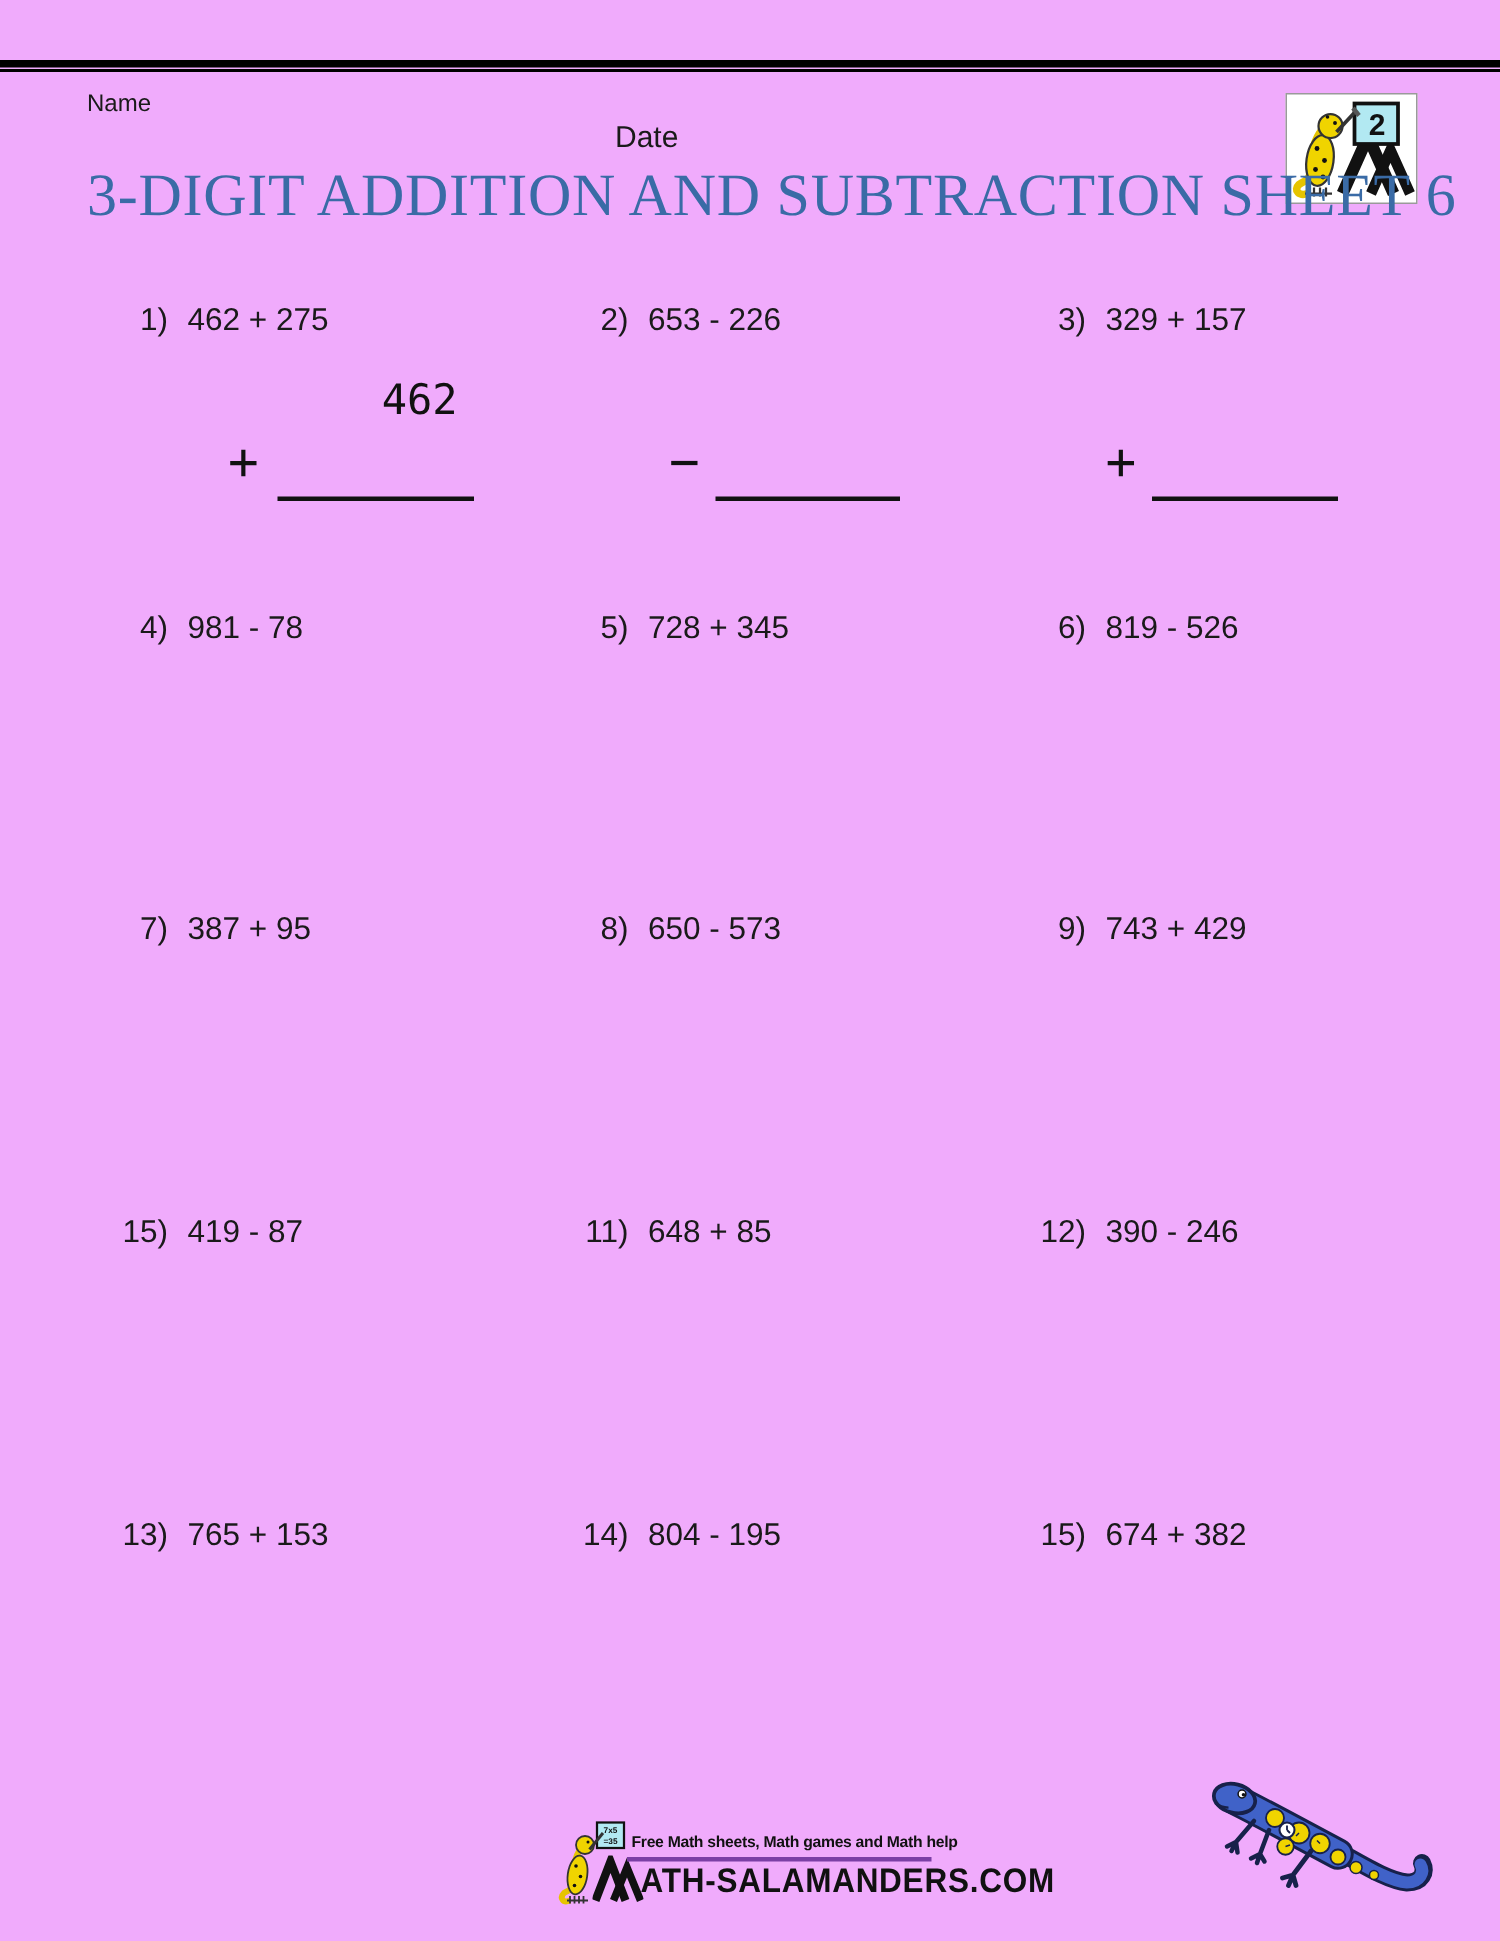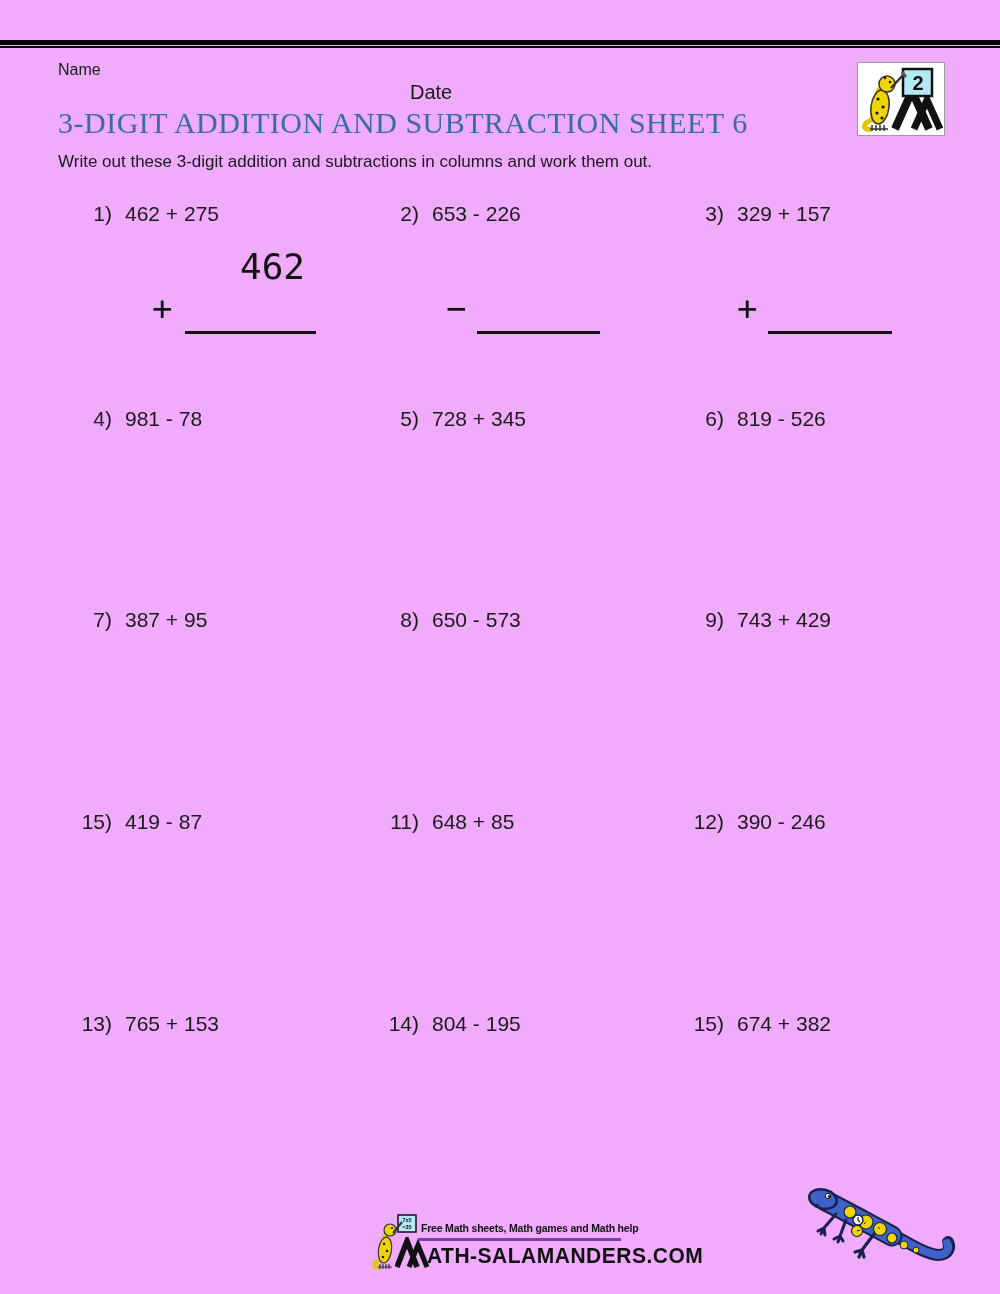--- a/index.html
+++ b/index.html
@@ -16,33 +16,33 @@
   .name-label { position:absolute; top:61px; left:58px; font-size:16px; }
   .date-label { position:absolute; top:61px; left:410px; font-size:20px;margin-top:20px; }
 
   .logo-box {
     position:absolute; top:62px; left:857px; width:88px; height:74px;
     background:#fff; border:1px solid #9a9a9a;
   }
   .page-title {
     position:absolute; top:106px; left:58px; width:760px;
     font-family:"Liberation Serif", serif; font-weight:400;
-    font-size:30px; letter-spacing:0.5px; color:#3a6ba6; white-space:nowrap;
+    font-size:40px; letter-spacing:0.5px; color:#3a6ba6; white-space:nowrap;
   }
   .instruction { position:absolute; top:152px; left:58px; font-size:17px; }
 
   .prob { position:absolute; display:flex; font-size:21px; white-space:nowrap; }
   .pnum { display:inline-block; width:59px; text-align:right; margin-right:13px; }
   .r1 { top:202px; } .r2 { top:407px; } .r3 { top:608px; } .r4 { top:810px; } .r5 { top:1012px; }
   .c1 { left:53px; } .c2 { left:360px; } .c3 { left:665px; }
 
   
   .calc-stack {
     position:absolute; top:244px; left:185px; width:131px;
-    font-family:"DejaVu Sans Mono", monospace; font-size:36px; line-height:45px;
+    font-family:"DejaVu Sans Mono", monospace; font-size:28px; line-height:45px;
     text-align:right; padding-right:11px; color:#111;
   }
   .op {
     position:absolute; font-family:"DejaVu Sans Mono", monospace;
     font-size:34px; color:#111; line-height:1;
   }
   .op-ex  { top:291px; left:152px; }
   .op-m2  { top:291px; left:446px; }
   .op-p3  { top:291px; left:737px; }
   .ans-line { position:absolute; top:331px; height:3px; background:#111; }
@@ -94,21 +94,20 @@
       <circle cx="20" cy="36" r="1.6" fill="#111"></circle>
       <circle cx="25" cy="44" r="1.6" fill="#111"></circle>
       <circle cx="19" cy="50" r="1.6" fill="#111"></circle>
       <circle cx="24" cy="55" r="1.6" fill="#111"></circle>
       <circle cx="27" cy="15" r="1.2" fill="#111"></circle>
       <path d="M12,66 h18 M14,62 v6 M18,62 v6 M22,62 v6 M26,62 v6" stroke="#333" stroke-width="1.5"></path>
     </svg>
   </div>
 
   <h1 class="page-title">3-DIGIT ADDITION AND SUBTRACTION SHEET 6</h1>
-  <p class="instruction">Write out these 3-digit addition and subtractions in columns and work them out.</p>
 
   <div class="prob r1 c1">
       <span class="pnum">1)</span>
       <span>462 + 275</span>
     </div>
   <div class="prob r1 c2">
       <span class="pnum">2)</span>
       <span>653 - 226</span>
     </div>
   <div class="prob r1 c3">

